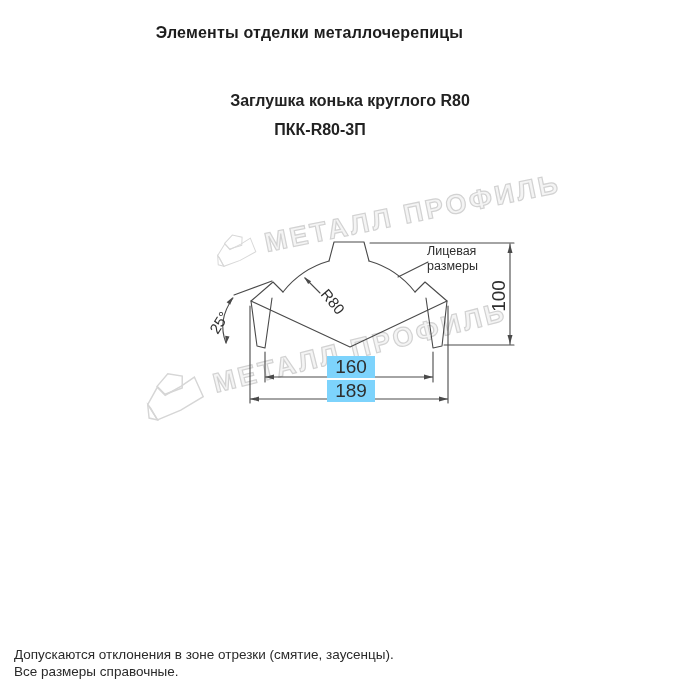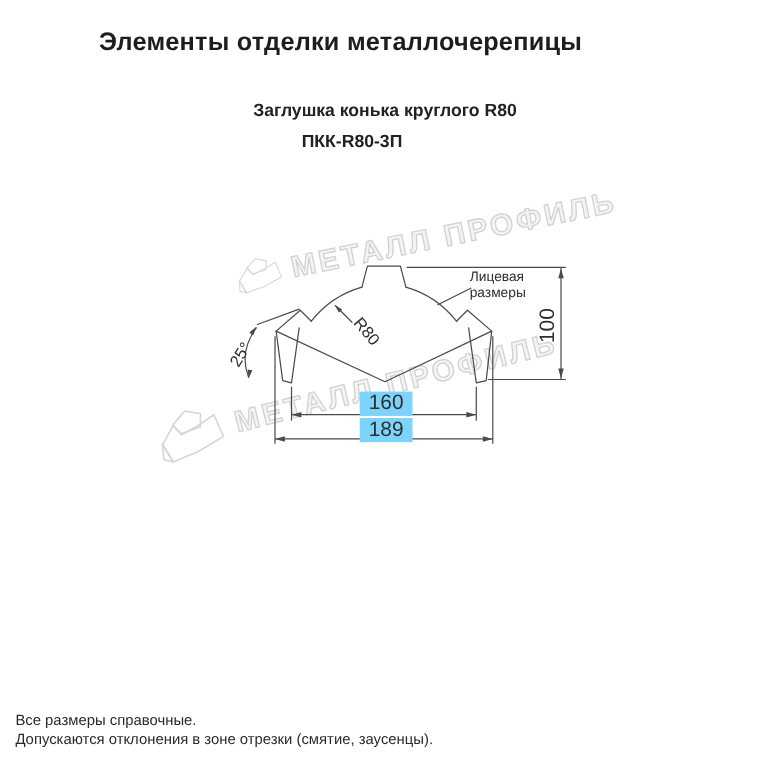--- a/index.html
+++ b/index.html
@@ -2,21 +2,21 @@
 <html><head>
 <meta charset="utf-8">
 <style>
   html,body{margin:0;padding:0;}
   body{
     width:700px;height:700px;position:relative;background:#ffffff;
     font-family:"Liberation Sans", sans-serif;overflow:hidden;
   }
   .title{
     position:absolute;left:0;top:24px;width:619px;text-align:center;
-    font-size:23px;font-weight:bold;color:#1d1d1d;letter-spacing:.2px;
+    font-size:16px;font-weight:bold;color:#1d1d1d;letter-spacing:.2px;
   }
   .subtitle{
     position:absolute;left:0;top:92px;width:700px;text-align:center;
     font-size:16px;font-weight:bold;color:#222;
   }
   .partnum{
     position:absolute;left:0;top:121px;width:640px;text-align:center;
     font-size:16px;font-weight:bold;color:#222;
   }
   .notes{
@@ -117,15 +117,15 @@
 <div class="dimtext" style="left:477px;top:285px;width:40px;background:transparent;transform:rotate(-90deg);">100</div>
 <div class="dimtext smalldim" style="left:313px;top:293px;width:36px;transform:rotate(50deg);background:transparent;">R80</div>
 <div class="dimtext smalldim" style="left:199px;top:314px;width:36px;transform:rotate(-58deg);background:transparent;">25°</div>
 
 <div class="facelabel">
   <div>Лицевая</div>
   <div>размеры</div>
 </div>
 
 <div class="notes">
+  <div>Допускаются отклонения в зоне отрезки (смятие, заусенцы).</div>
   <div>Все размеры справочные.</div>
-  <div>Допускаются отклонения в зоне отрезки (смятие, заусенцы).</div>
 </div>
 
 </body></html>

